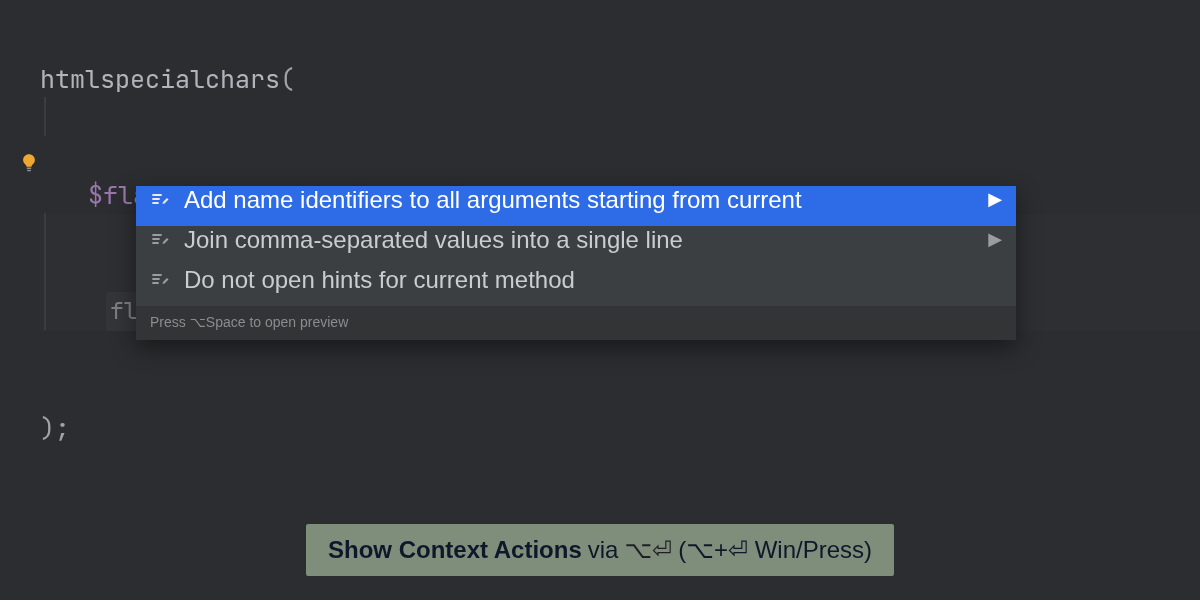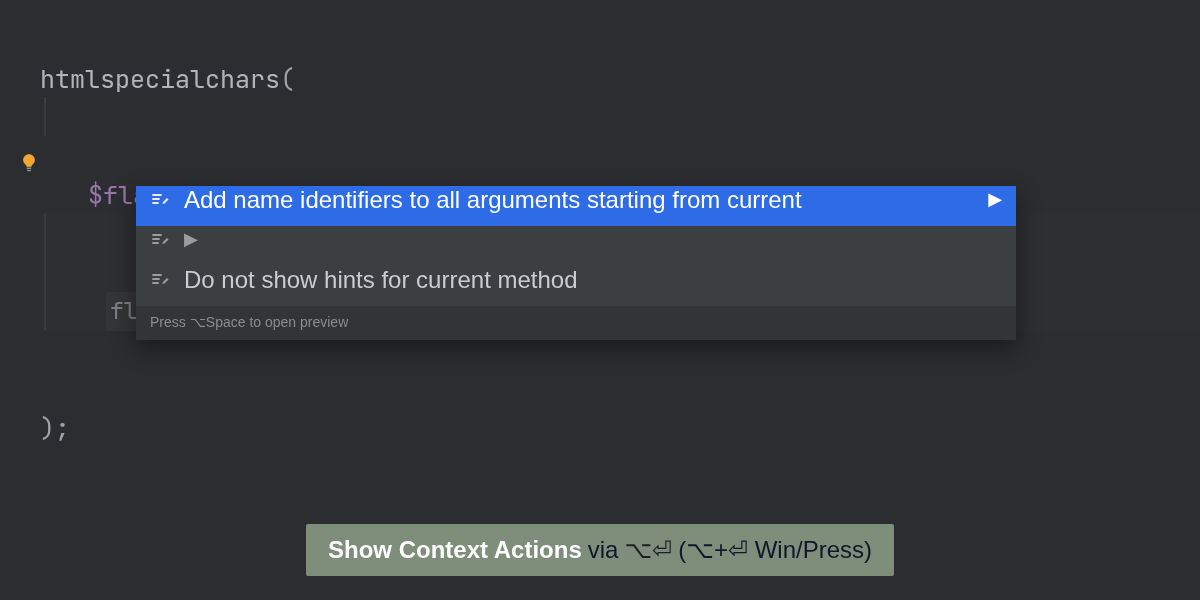--- a/index.html
+++ b/index.html
@@ -105,21 +105,21 @@
     bottom: 24px;
     background: #7f8d7b;
     color: #1e1f22;
     padding: 12px 22px;
     font-size: 24px;
     border-radius: 2px;
     display: flex;
     align-items: center;
     gap: 6px;
   }
-  .status-pill .action-name { font-weight: 700; color:#ffffff; }
+  .status-pill .action-name { font-weight: 700; color:#0f172a; }
   .status-pill .via { color:#0f172a; }
   .key-sym { font-family: -apple-system, BlinkMacSystemFont, "Segoe UI", sans-serif; }
 </style>
 </head>
 <body>
 
 <div class="editor">
 
   <div class="bulb-row">
     <span class="bulb-icon">
@@ -173,30 +173,31 @@
       <span class="label">Add name identifiers to all arguments starting from current</span>
       <span class="arrow">▶</span>
     </div>
     <div class="popup-item">
       <span class="pencil-icon">
         <svg width="20" height="20" viewBox="0 0 20 20">
           <path d="M3 5h8M3 9h6M3 13h5" stroke="#9b9da1" stroke-width="1.8" stroke-linecap="round"></path>
           <path d="M13 12l4-4 1.5 1.5-4 4-2 .5z" fill="#9b9da1"></path>
         </svg>
       </span>
+      <span class="label">Join comma-separated values into a single line</span>
       <span class="arrow">▶</span>
     </div>
     <div class="popup-item">
       <span class="pencil-icon">
         <svg width="20" height="20" viewBox="0 0 20 20">
           <path d="M3 5h8M3 9h6M3 13h5" stroke="#9b9da1" stroke-width="1.8" stroke-linecap="round"></path>
           <path d="M13 12l4-4 1.5 1.5-4 4-2 .5z" fill="#9b9da1"></path>
         </svg>
       </span>
-      <span class="label">Do not show hints for current method</span>
+      <span class="label">Do not open hints for current method</span>
     </div>
     <div class="popup-footer">Press ⌥Space to open preview</div>
   </div>
 
 </div>
 
 <div class="status-pill">
   <span class="action-name">Show Context Actions</span>
   <span class="via">via</span>
   <span class="key-sym">⌥⏎</span>

